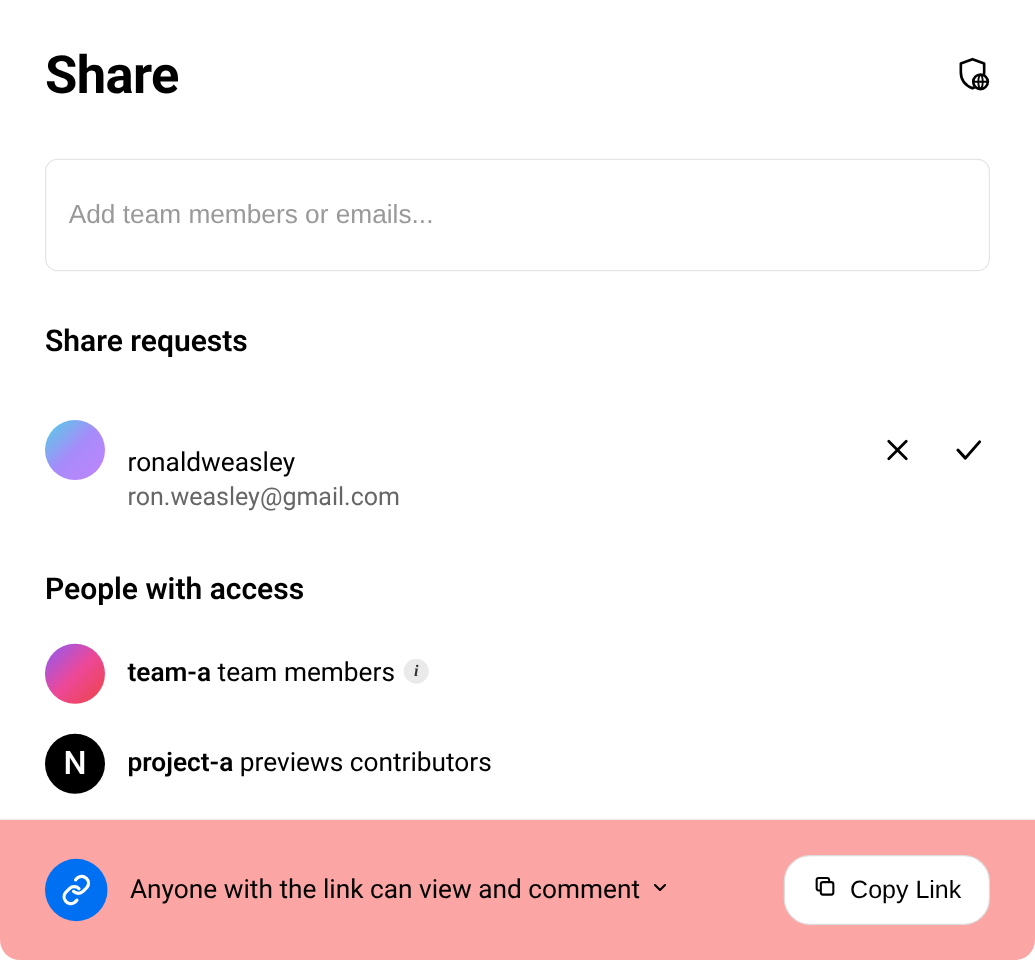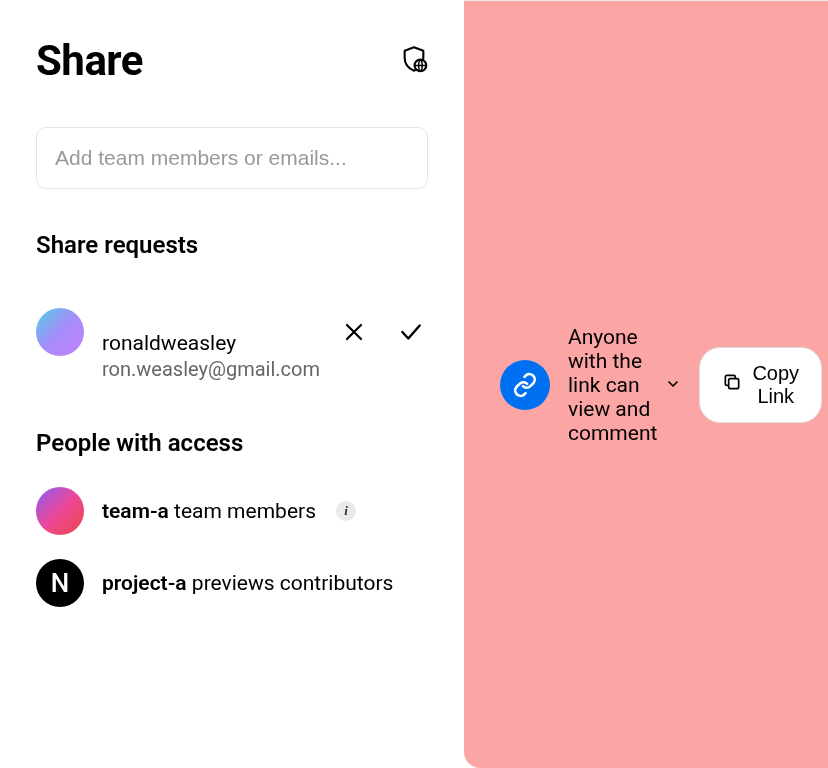--- a/index.html
+++ b/index.html
@@ -13,21 +13,21 @@
       width: 828px;
       height: 768px;
       overflow: hidden;
     }
     .modal {
       width: 828px;
       height: 768px;
       background: #fff;
       border-radius: 16px;
       display: flex;
-      flex-direction: row;
+      flex-direction: column;
       position: relative;
     }
     .content {
       padding: 36px 36px 0 36px;
       flex: 1;
     }
     .header-row {
       display: flex;
       justify-content: space-between;
       align-items: center;
@@ -59,21 +59,21 @@
       width: 20px;
       height: 20px;
       margin: 0 2px 2px 2px;
     }
     .branch-name {
       font-family: ui-monospace, SFMono-Regular, Menlo, Monaco, Consolas, monospace;
       font-size: 21px;
     }
     .input-field {
       width: 100%;
-      padding: 18px 18px;
+      padding: 32px 18px;
       font-size: 21px;
       border: 1px solid #e5e5e5;
       border-radius: 10px;
       color: #b91c1c;
       background: #fff;
       outline: none;
     }
     .input-field::placeholder {
       color: #999;
     }
@@ -124,22 +124,21 @@
       font-weight: 400;
     }
     .person-email {
       font-size: 20px;
       color: #666;
     }
     .access-line {
       font-size: 21px;
       color: #000;
       display: flex;
-      align-items: center;
-      gap: 16px;
+      gap: 3px;
     }
     .access-name {
       font-weight: 600;
     }
     .info-badge {
       width: 20px;
       height: 20px;
       border-radius: 50%;
       background: #eaeaea;
       display: inline-flex;

